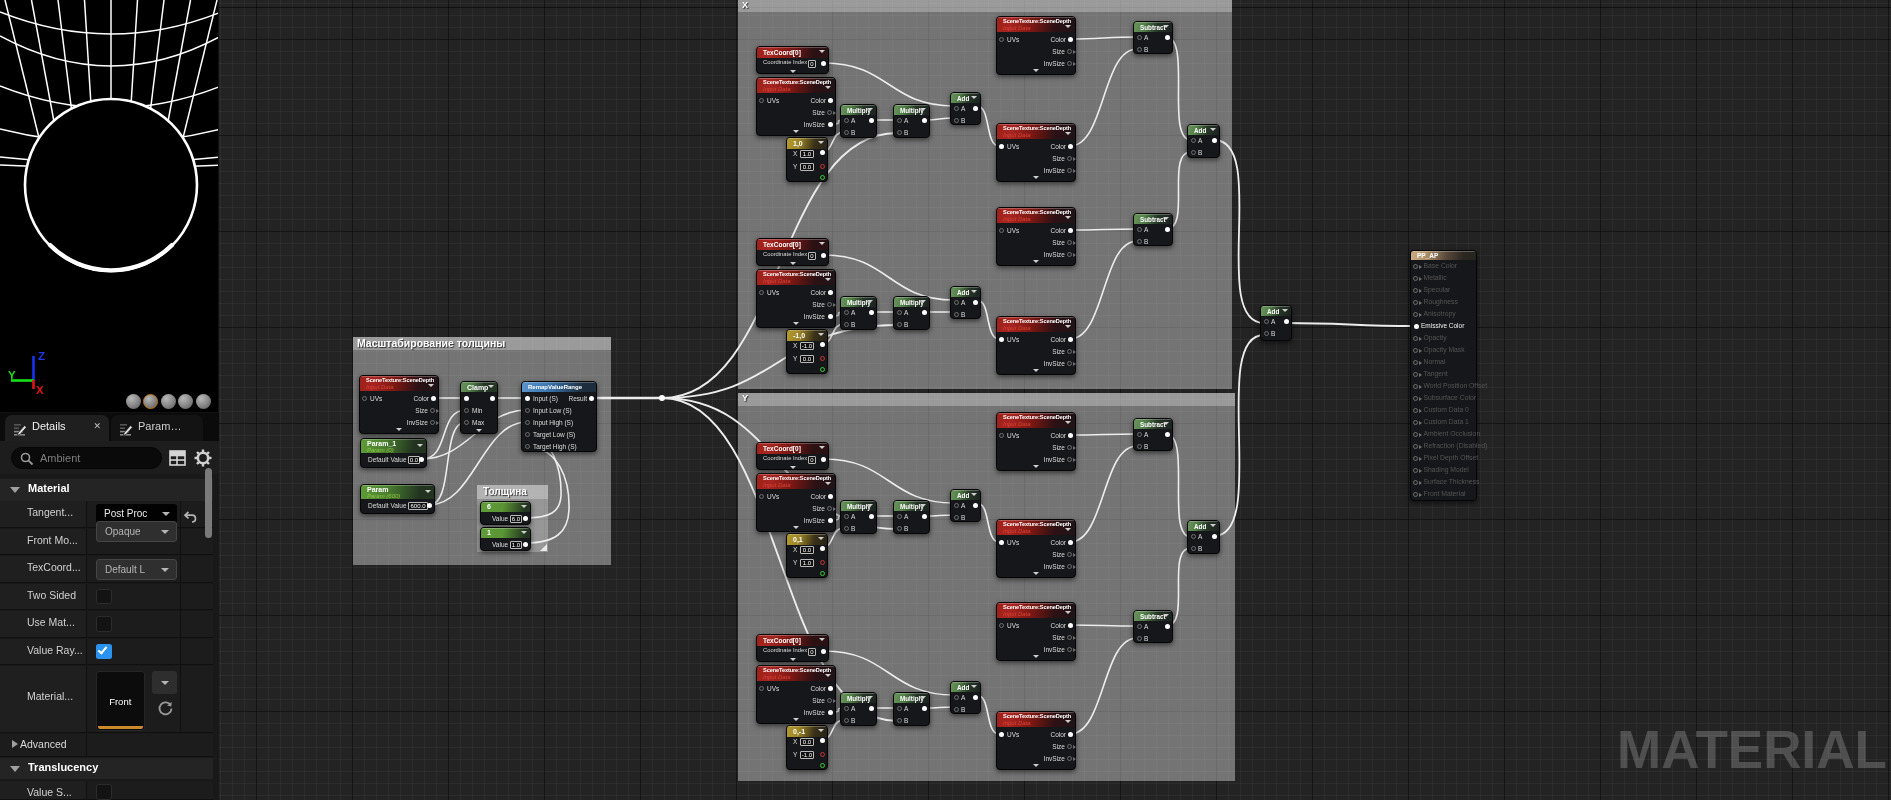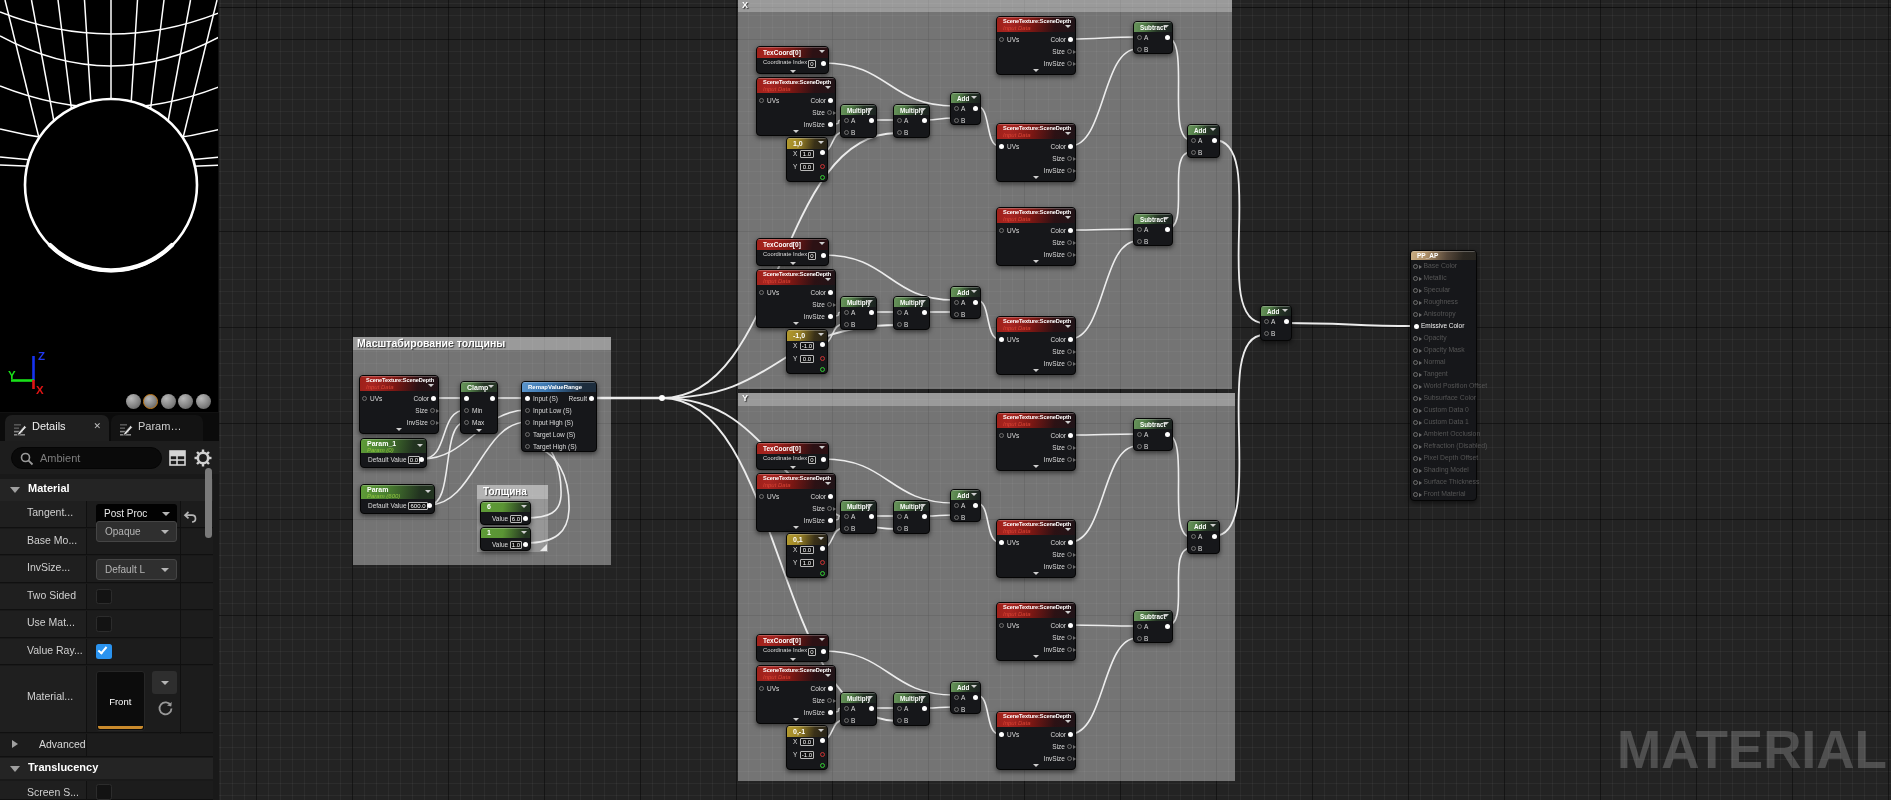--- a/index.html
+++ b/index.html
@@ -992,47 +992,47 @@
       </div>
       <div class="dbody"></div>
       <div class="dhdr" style="top:479px">
         <i class="tridn"></i>
         <b>Material</b>
       </div>
       <div class="drow" style="top:501px;height:26.5px">
         <span class="dl">Tangent...</span>
       </div>
       <div class="drow" style="top:528.5px;height:26.5px">
-        <span class="dl">Base Mo...</span>
+        <span class="dl">Front Mo...</span>
       </div>
       <div class="drow" style="top:556px;height:26.5px">
-        <span class="dl">InvSize...</span>
+        <span class="dl">TexCoord...</span>
       </div>
       <div class="drow" style="top:583.5px;height:26.5px">
         <span class="dl">Two Sided</span>
       </div>
       <div class="drow" style="top:611px;height:26.5px">
         <span class="dl">Use Mat...</span>
       </div>
       <div class="drow" style="top:638.5px;height:26.5px">
         <span class="dl">Value Ray...</span>
       </div>
       <div class="drow" style="top:666px;height:67px">
         <span class="dl" style="top:24px">Material...</span>
       </div>
       <div class="drow" style="top:734px;height:22.5px;background:#1c1c1c">
         <i class="trirt"></i>
-        <span style="position:absolute;left:39px;top:4px;color:#d8d8d8;font-size:10.5px">Advanced</span>
+        <span style="position:absolute;left:20px;top:4px;color:#d8d8d8;font-size:10.5px">Advanced</span>
       </div>
       <div class="dhdr" style="top:757.5px">
         <i class="tridn"></i>
         <b>Translucency</b>
       </div>
       <div class="drow" style="top:780.5px;height:19.5px">
-        <span class="dl">Screen S...</span>
+        <span class="dl">Value S...</span>
       </div>
       <div class="cb" style="top:784px"></div>
       <div class="combo cblack" style="top:504px">Post Proc<i class="cchev"></i></div>
       <span class="tico" style="left:183px;top:509px"><svg width="14" height="12" viewBox="0 0 14 12">
           <path d="M5.5,1 L2,4.2 L5.5,7.4" fill="none" stroke="#b5b5b5" stroke-width="1.7"></path>
           <path d="M2.5,4.2 L9,4.2 C11.5,4.2 12.5,6 12.5,7.8 C12.5,9.6 11.5,11 9,11" fill="none" stroke="#b5b5b5" stroke-width="1.7"></path>
         </svg></span>
       <div class="combo cgray" style="top:521px">Opaque<i class="cchev"></i></div>
       <div class="combo cgray" style="top:559px">Default L<i class="cchev"></i></div>
       <div class="cb" style="top:588.5px"></div>

